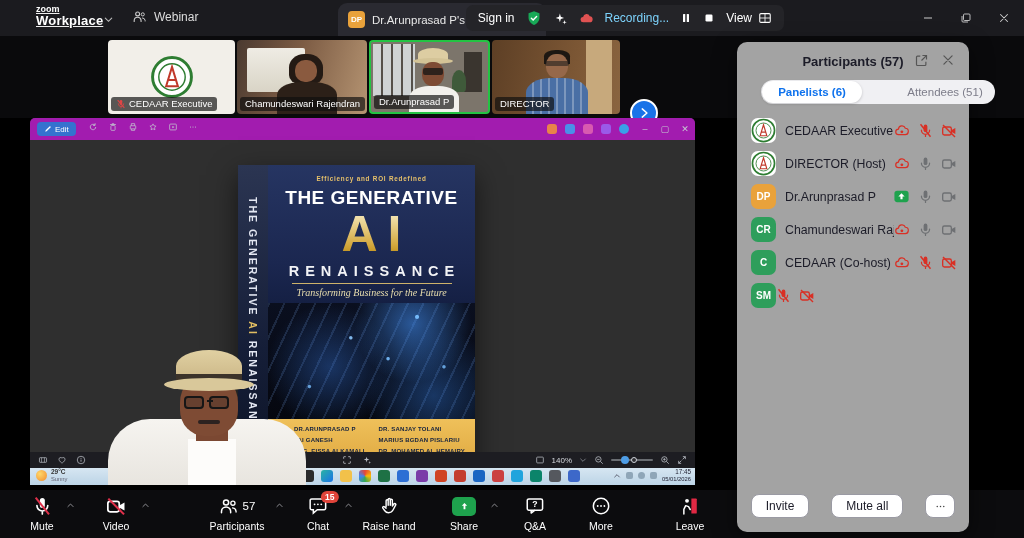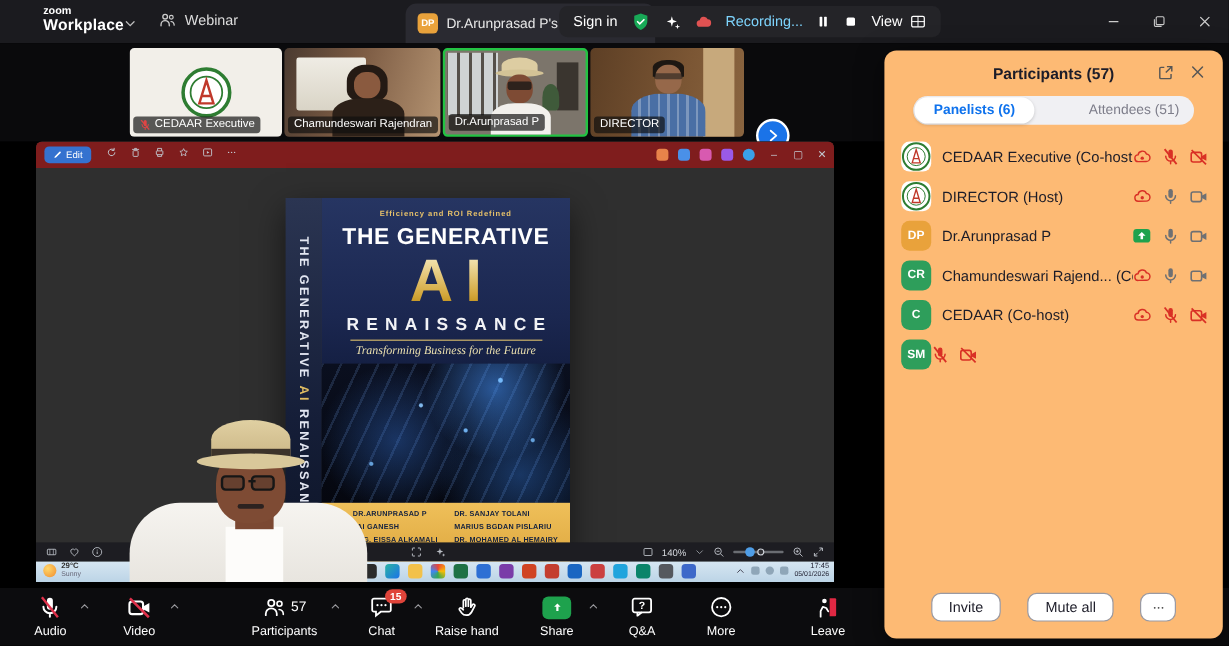--- a/index.html
+++ b/index.html
@@ -1,21 +1,21 @@
 <!DOCTYPE html>
 <html><head>
 <meta charset="utf-8">
 <style>
   * { margin:0; padding:0; box-sizing:border-box; }
   html,body { width:1024px; height:538px; overflow:hidden; background:#000; font-family:"Liberation Sans",sans-serif; }
   svg { display:block; }
 
   
   .titlebar { position:absolute; left:0; top:0; width:1024px; height:36px; background:#1b1b1f; color:#eee; }
-  .zlogo { position:absolute; left:36px; top:5px; line-height:1; cursor:default; }
+  .zlogo { position:absolute; left:36px; top:5px; line-height:1; cursor:default;text-decoration:underline; }
   .zlogo .z1 { font-size:9px; font-weight:bold; color:#fff; }
   .zlogo .z2 { font-size:13px; font-weight:bold; color:#fff; letter-spacing:.2px; }
   .tb-chev { position:absolute; top:14px; color:#bbb; }
   .webinar { position:absolute; left:132px; top:9px; display:flex; align-items:center; gap:7px; color:#ddd; font-size:12px; }
   .tab { position:absolute; left:338px; top:3px; width:208px; height:33px; background:#2a2a31; border-radius:9px 9px 0 0; display:flex; align-items:center; gap:7px; padding:0 10px; }
   .tab-av { width:17px; height:17px; border-radius:4px; background:#e9a23b; color:#fff; font-size:8px; font-weight:bold; display:flex; align-items:center; justify-content:center; }
   .tab-label { font-size:11.5px; color:#e8e8e8; white-space:nowrap; }
   .tab-more { margin-left:auto; color:#9a9aa0; }
   .tb-right { position:absolute; right:240px; top:5px; height:26px; display:flex; align-items:center; gap:11px; background:#242428; border-radius:7px; padding:0 12px; }
   .signin { color:#fff; font-size:12px; }
@@ -29,21 +29,21 @@
   .vlabel { position:absolute; left:3px; bottom:3px; background:rgba(15,15,15,.68); color:#fff; font-size:9.5px; padding:1px 5px 2px; border-radius:3px; display:flex; align-items:center; gap:3px; white-space:nowrap; }
   .nextbtn { position:absolute; left:630px; top:63px; width:28px; height:28px; border-radius:50%; background:#1a73e8; border:2px solid #fff; display:flex; align-items:center; justify-content:center; }
 
   
   .t-logo-bg { width:100%; height:100%; background:#f2efe9; display:flex; align-items:center; justify-content:center; }
   .art { position:absolute; }
 
   
   .stage { position:absolute; left:0; top:118px; width:737px; height:372px; background:#000; }
   .pwin { position:absolute; left:30px; top:0; width:665px; height:367px; background:#303030; border-radius:5px 5px 0 0; overflow:hidden; }
-  .pw-title { position:absolute; left:0; top:0; width:100%; height:22px; background:#7f1d1d; display:flex; align-items:center;padding-left:20px; }
+  .pw-title { position:absolute; left:0; top:0; width:100%; height:22px; background:#a21caf; display:flex; align-items:center;padding-left:20px; }
   .editbtn { position:absolute; left:7px; top:4px; height:14px; background:#3572cf; border-radius:4px; color:#fff; font-size:8px; display:flex; align-items:center; gap:3px; padding:0 7px; }
   .pw-icons { position:absolute; left:58px; top:4px; display:flex; gap:10px; color:#c3c8d0; }
   .pw-name { position:absolute; left:0; right:0; top:5px; text-align:center; color:#c9cdd4; font-size:8.5px; }
   .pw-right { position:absolute; right:66px; top:6px; display:flex; gap:8px; }
   .pw-dot { width:10px; height:10px; border-radius:3px; }
   .pw-win { position:absolute; top:0; height:22px; width:20px; display:flex; align-items:center; justify-content:center; color:#c3c8d0; font-size:9px; }
   .pw-body { position:absolute; left:0; top:22px; width:100%; height:312px; background:#2f2f2f; }
   .pw-status { position:absolute; left:0; bottom:17px; width:100%; height:16px; background:#1d1d22; color:#b9bdc4; display:flex; align-items:center; }
   .ps-left { position:absolute; left:8px; display:flex; gap:9px; align-items:center; }
   .ps-center { position:absolute; left:312px; display:flex; gap:10px; }
@@ -106,21 +106,21 @@
   .head { position:absolute; left:80px; top:24px; width:58px; height:62px; background:#7e4b34; border-radius:46% 46% 42% 42%; }
   .hatcrown { position:absolute; left:76px; top:0; width:66px; height:32px; background:linear-gradient(180deg,#e0d0a2,#cbb686); border-radius:50% 50% 8% 8%; }
   .hatband { position:absolute; left:76px; top:24px; width:66px; height:7px; background:#3c332a; }
   .hatbrim { position:absolute; left:64px; top:28px; width:90px; height:13px; background:#d9c89a; border-radius:50%; }
   .glasses { position:absolute; left:84px; top:46px; display:flex; gap:5px; }
   .lens { width:20px; height:13px; border:2px solid #161616; border-radius:4px; background:rgba(30,30,30,.25); }
   .bridge { position:absolute; left:23px; top:4px; width:6px; height:2px; background:#161616; }
   .stache { position:absolute; left:98px; top:70px; width:22px; height:4px; background:#2c2220; border-radius:2px; }
 
   
-  .panel { position:absolute; left:737px; top:42px; width:282px; height:490px; background:#fdba74; border-radius:10px; box-shadow:0 6px 22px rgba(0,0,0,.5); z-index:10; }
+  .panel { position:absolute; left:737px; top:42px; width:232px; height:490px; background:#a3a3a3; border-radius:10px; box-shadow:0 6px 22px rgba(0,0,0,.5); z-index:10; }
   .p-title { position:absolute; left:0; right:0; top:12px; text-align:center; font-size:13px; font-weight:bold; color:#1c1c28; }
   .p-popout { position:absolute; right:40px; top:11px; color:#555; }
   .p-close { position:absolute; right:14px; top:11px; color:#555; }
   .p-tabs { position:absolute; left:24px; top:38px; width:234px; height:24px; background:#f0f0f3; border-radius:13px; display:flex;gap:32px; }
   .p-tab { flex:1; display:flex; align-items:center; justify-content:center; font-size:11.5px; border-radius:12px; color:#7d7d8a; }
   .p-tab.active { background:#fff; color:#0e72ed; font-weight:bold; box-shadow:0 1px 3px rgba(0,0,0,.18); margin:1px; }
   .p-rows { position:absolute; left:0; top:72px; width:100%; }
   .p-row { height:33px; display:flex; align-items:center; padding:0 12px 0 14px; }
   .p-av { width:25px; height:25px; border-radius:7px; color:#fff; font-size:10px; font-weight:bold; display:flex; align-items:center; justify-content:center; flex:none; }
   .p-name { margin-left:9px; font-size:12.3px; color:#1c1c28; white-space:nowrap; overflow:hidden; flex:1; }
@@ -696,21 +696,21 @@
 </div>
 
 <div class="ctlbar">
   <div class="tbi" style="left:42px">
     <div class="icwrap">
         <svg width="20" height="20" viewBox="0 0 24 24" style="color:#fff">
           <use href="#i-mic"></use>
           <path d="M4 2 20 22" stroke="#e0314b" stroke-width="2.4"></path>
         </svg>
       </div>
-    <span class="lbl">Audio</span>
+    <span class="lbl">Mute</span>
   </div>
   <span class="chev" style="left:66px">
       <svg width="9" height="9" viewBox="0 0 24 24">
         <use href="#i-chevup"></use>
       </svg>
     </span>
 
   <div class="tbi" style="left:116px">
     <div class="icwrap">
         <svg width="21" height="21" viewBox="0 0 24 24" style="color:#fff">

